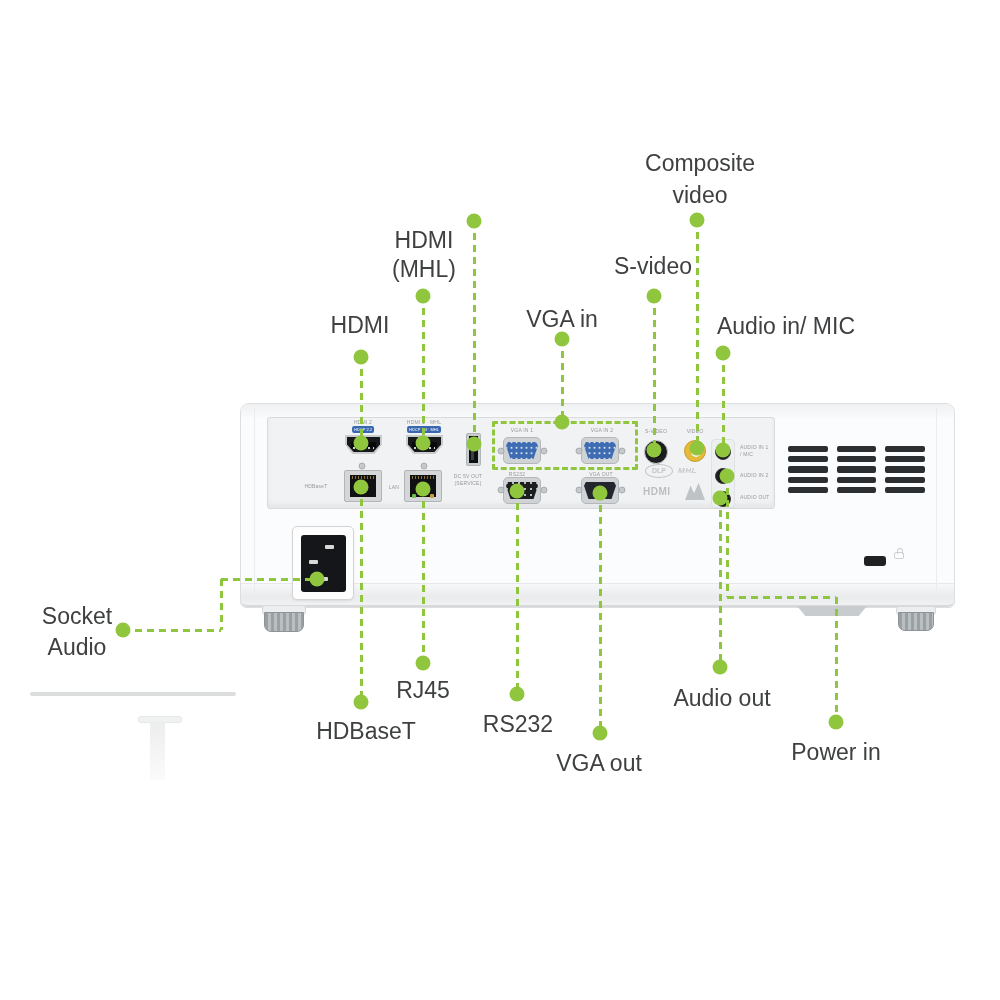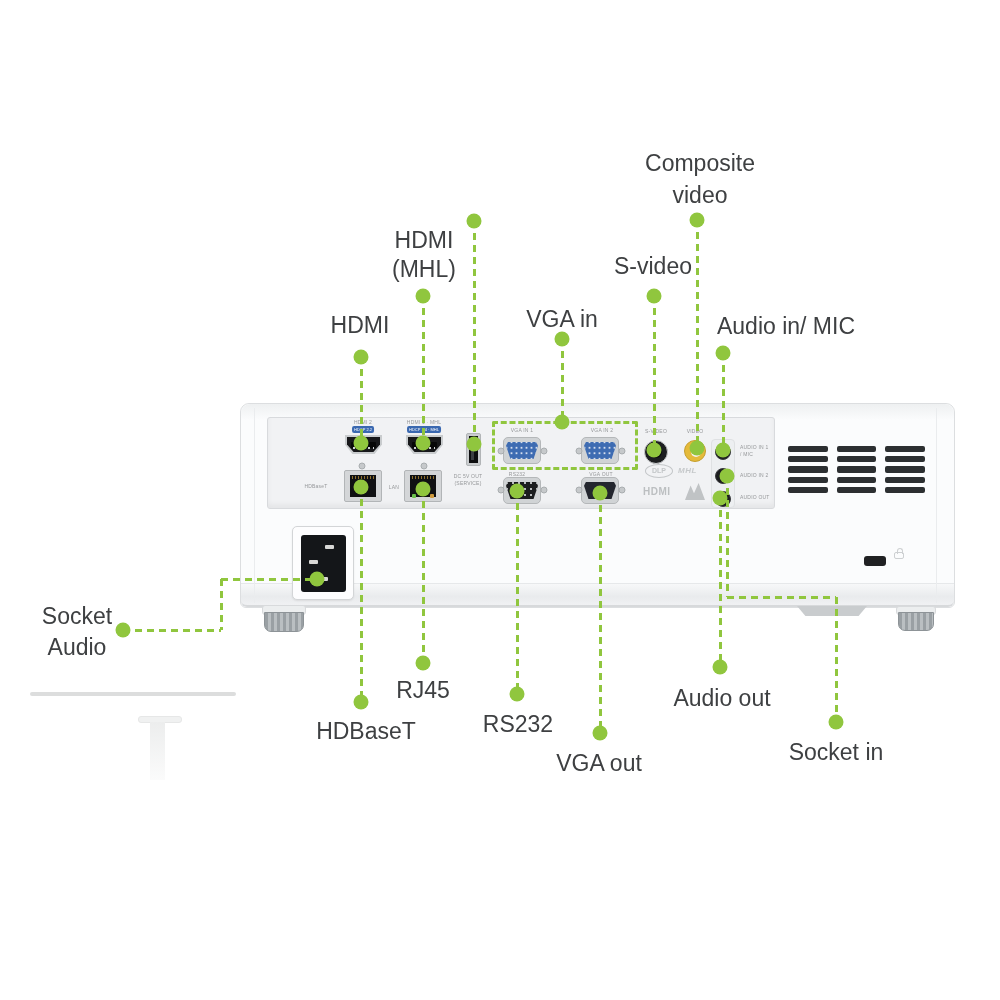--- a/index.html
+++ b/index.html
@@ -369,16 +369,16 @@
   <div class="lbl" style="left:518px;top:709px">
     <span>RS232</span>
   </div>
   <div class="lbl" style="left:599px;top:748px">
     <span>VGA out</span>
   </div>
   <div class="lbl" style="left:722px;top:683px">
     <span>Audio out</span>
   </div>
   <div class="lbl" style="left:836px;top:737px">
-    <span>Socket in</span>
+    <span>Power in</span>
   </div>
 
 </div>
 
 </body></html>

